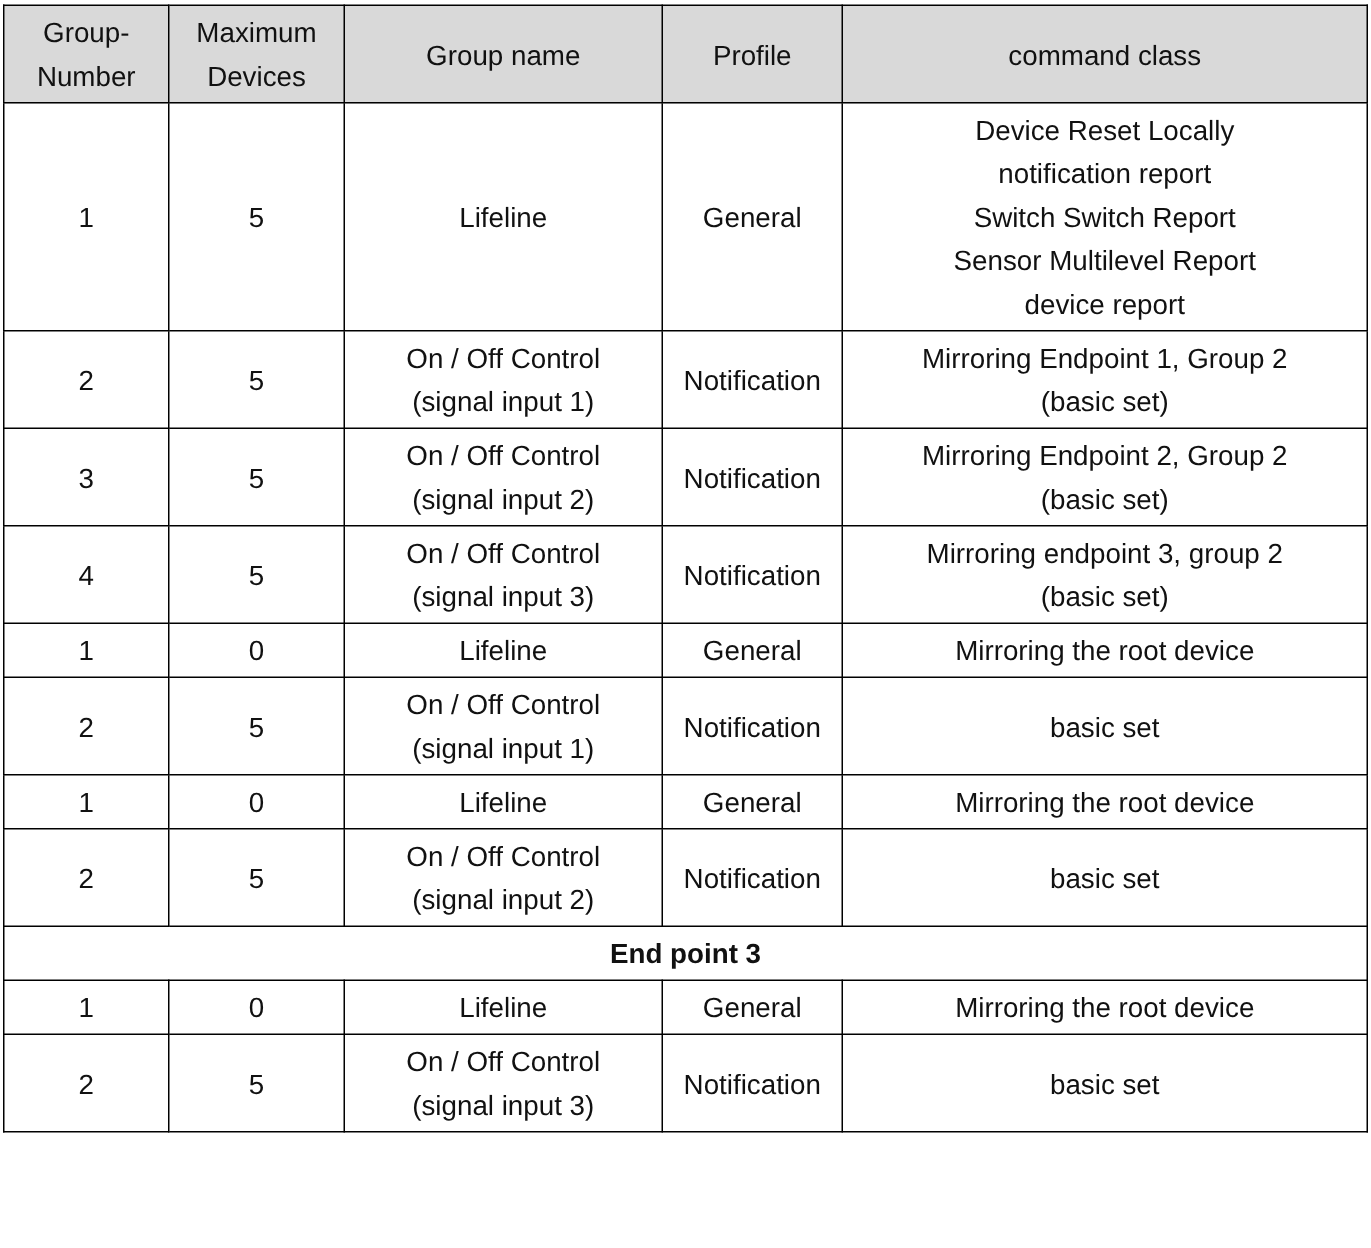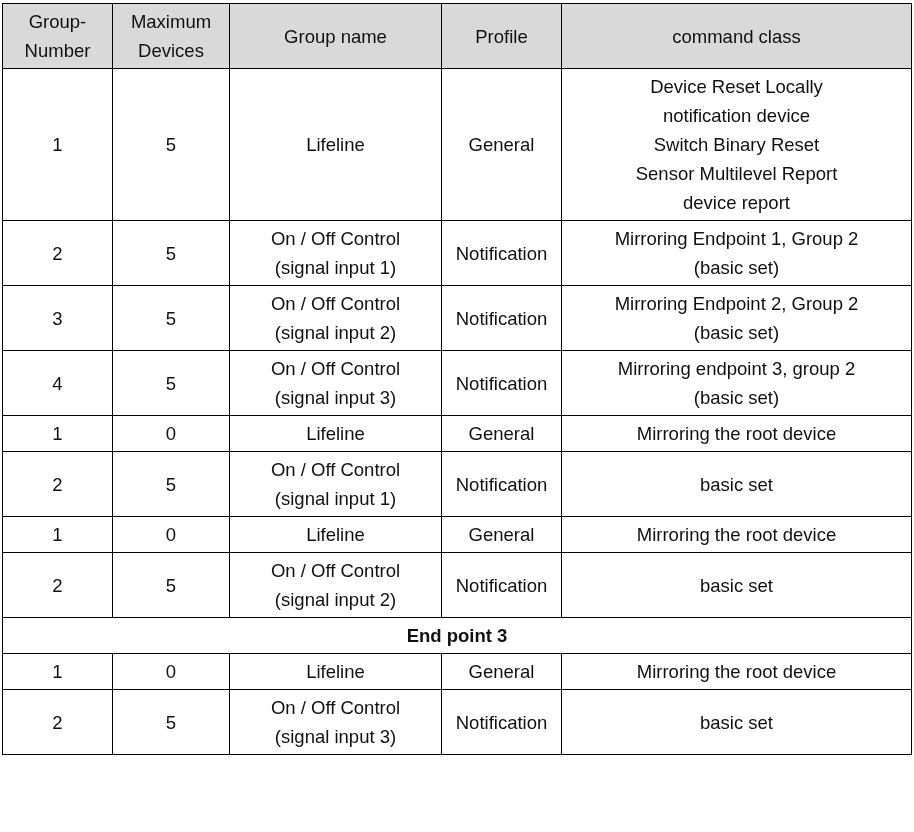--- a/index.html
+++ b/index.html
@@ -57,22 +57,22 @@
   <tbody id="tbody">
       <tr class="big">
         <td>1</td>
         <td>5</td>
         <td>
           <span class="line">Lifeline</span>
         </td>
         <td>General</td>
         <td>
           <span class="line">Device Reset Locally</span>
-          <span class="line">notification device</span>
-          <span class="line">Switch Binary Reset</span>
+          <span class="line">notification report</span>
+          <span class="line">Switch Switch Report</span>
           <span class="line">Sensor Multilevel Report</span>
           <span class="line">device report</span>
         </td>
       </tr>
       <tr class="double">
         <td>2</td>
         <td>5</td>
         <td>
           <span class="line">On / Off Control</span>
           <span class="line">(signal input 1)</span>

